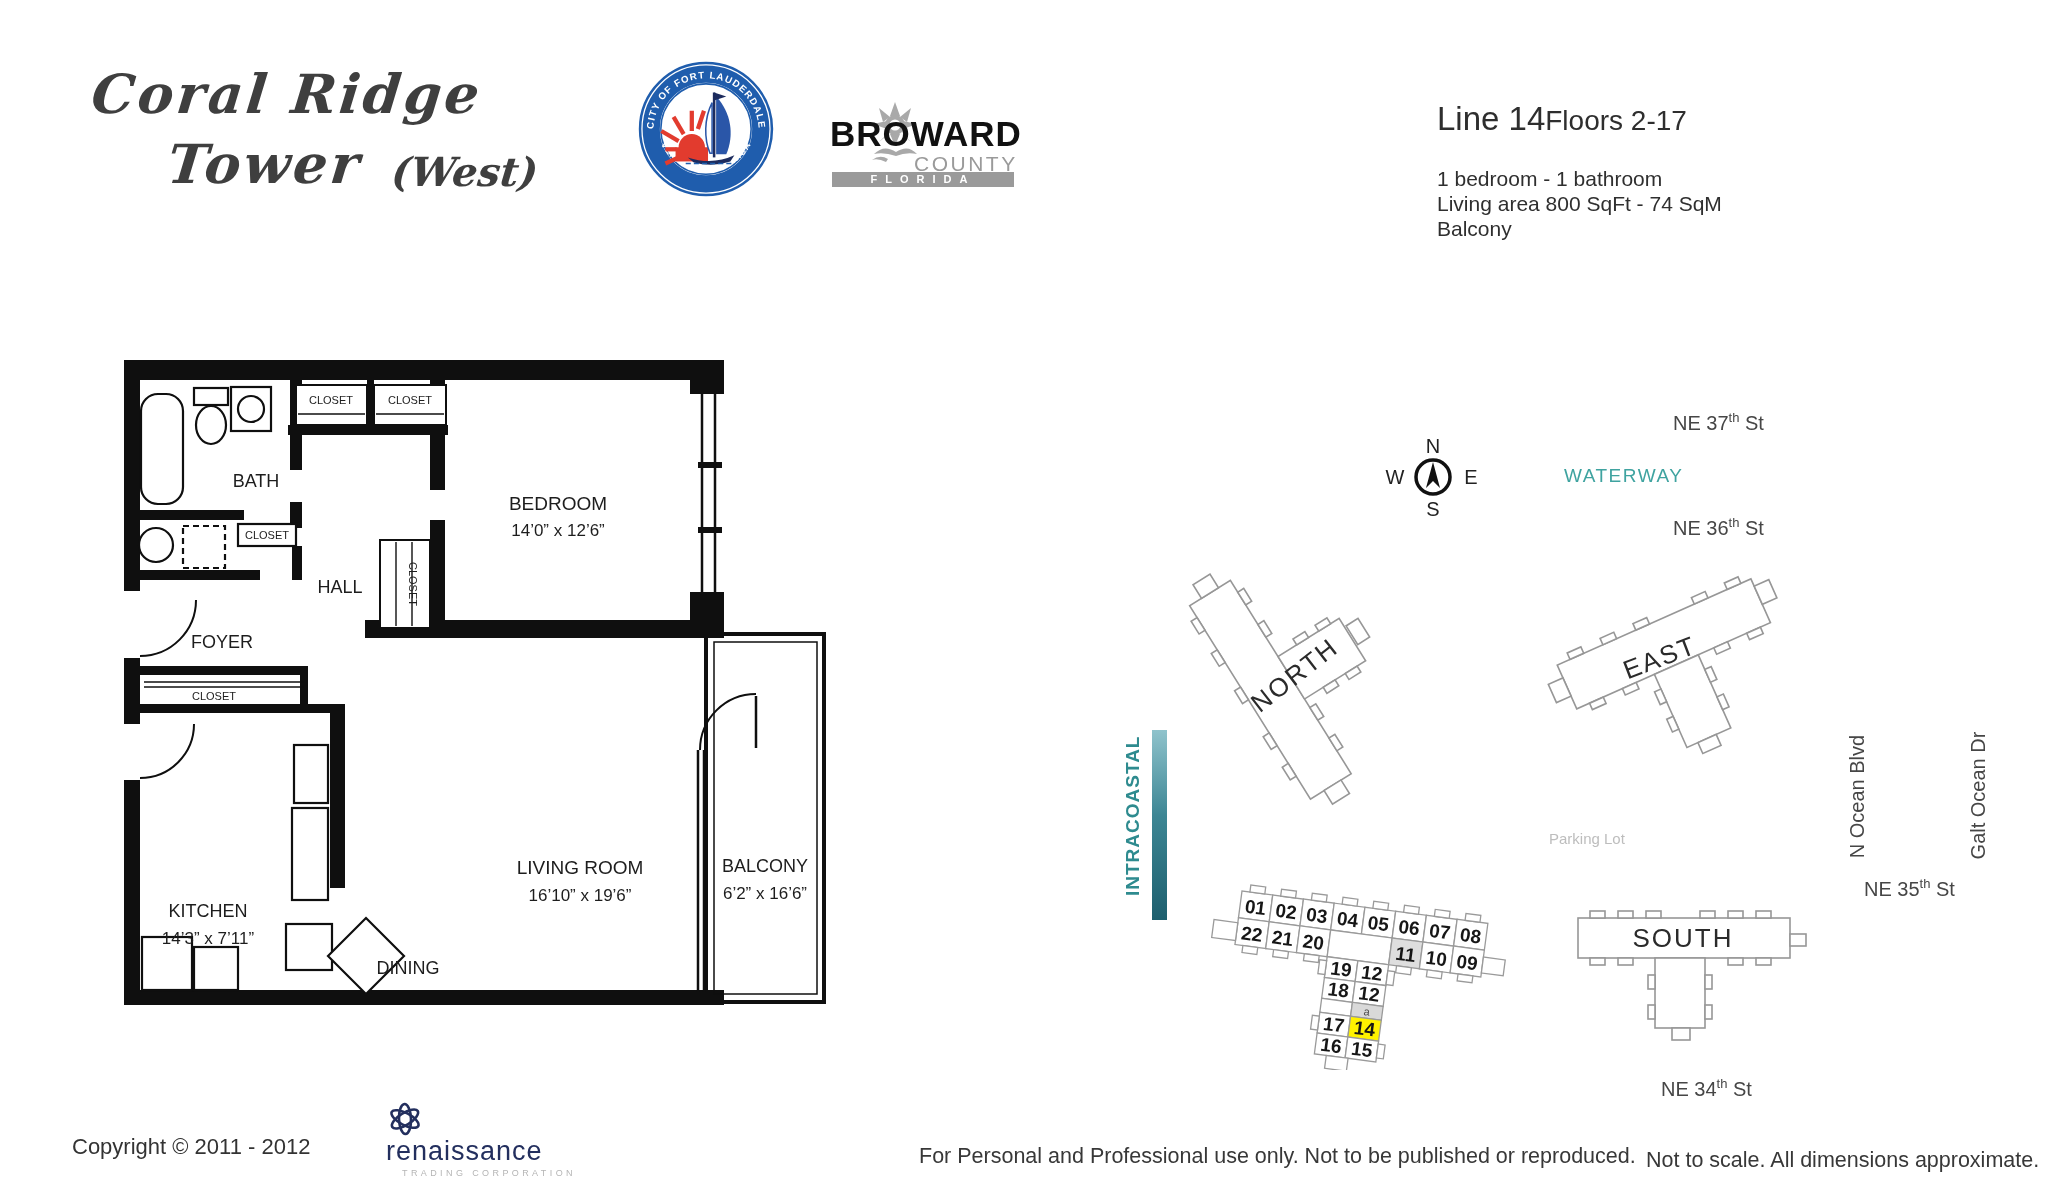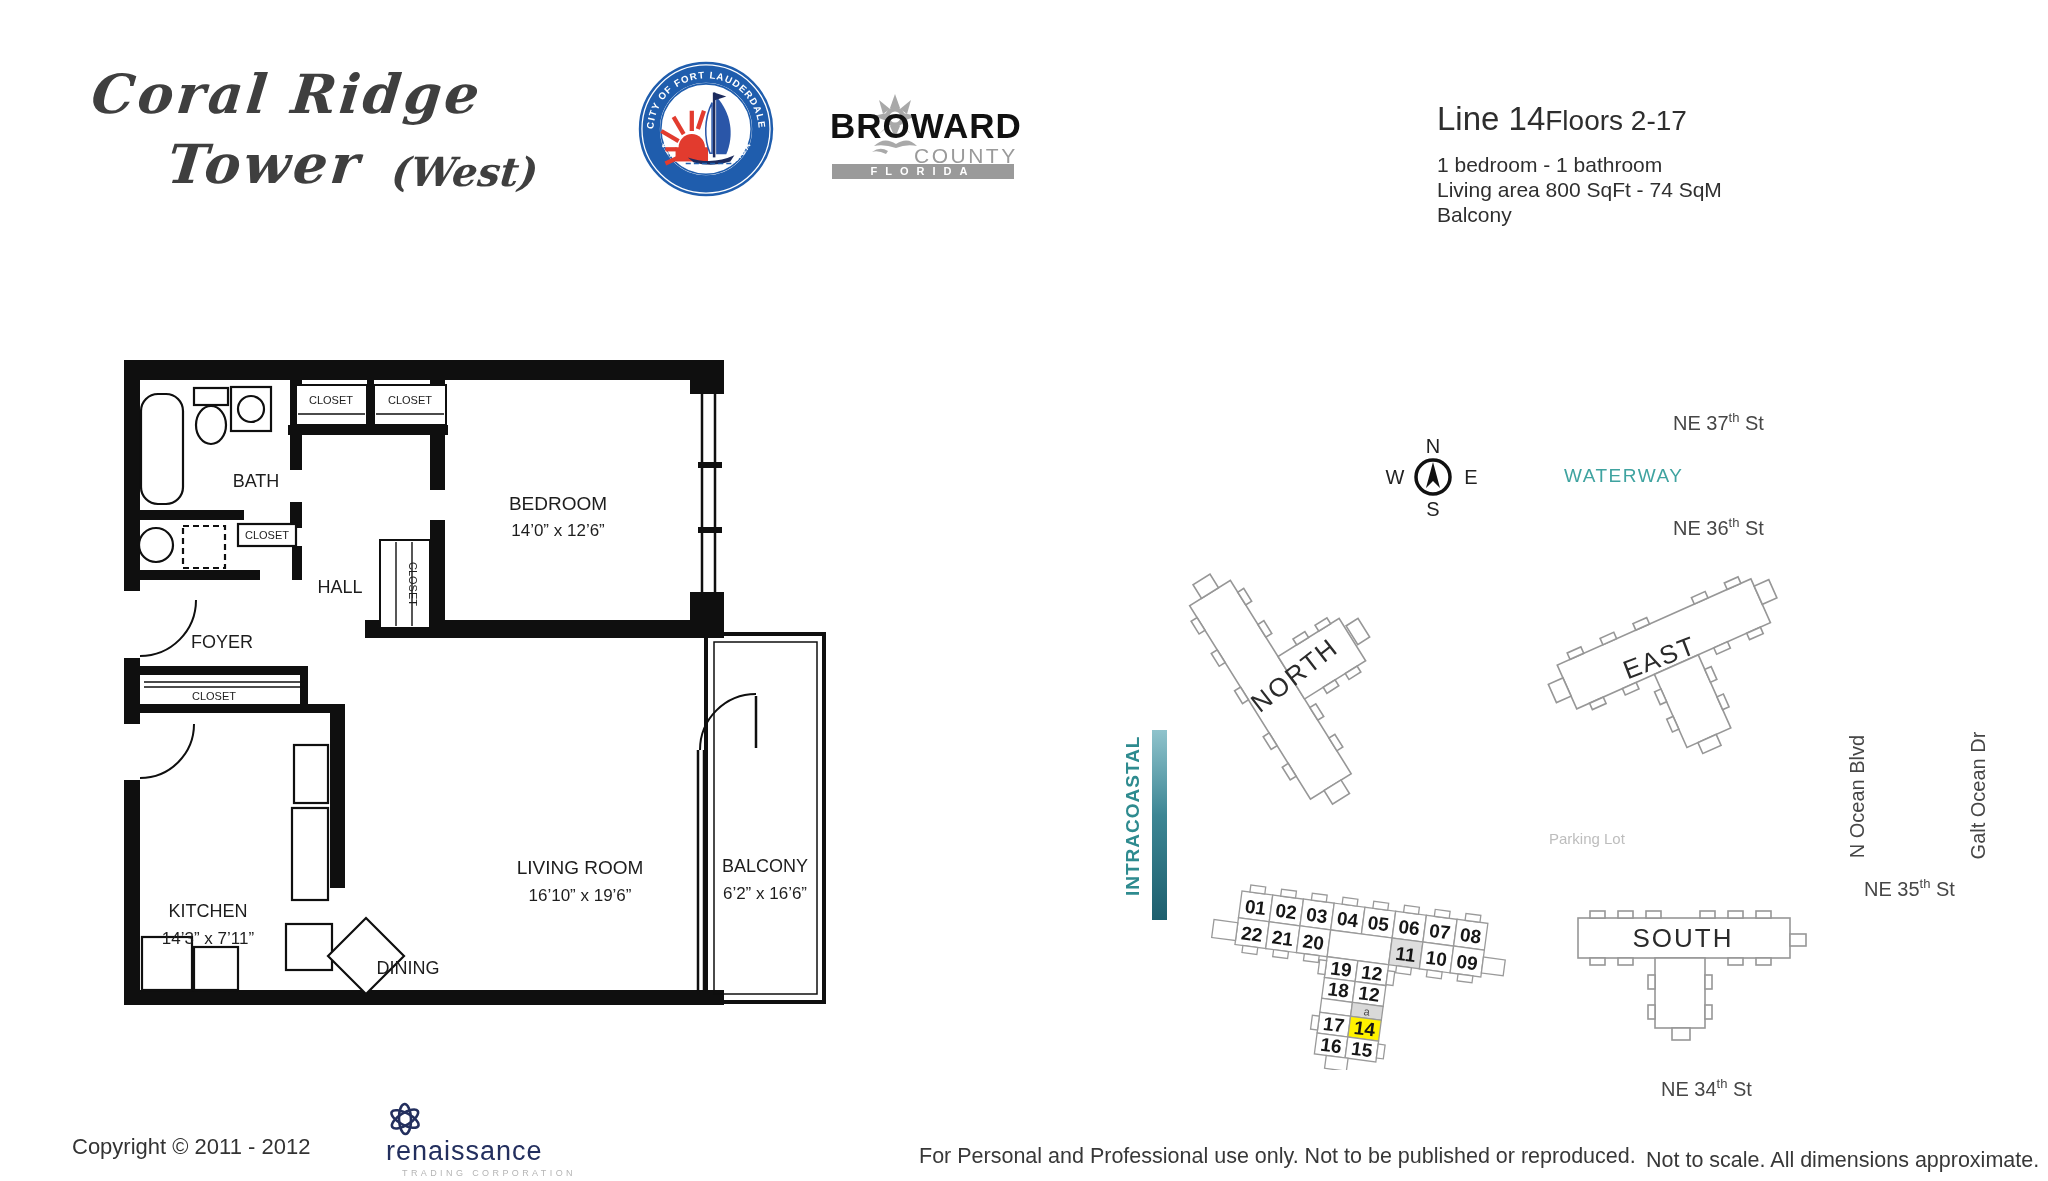--- a/index.html
+++ b/index.html
@@ -7,23 +7,23 @@
         font-family:"Liberation Sans",sans-serif;color:#3a3a3a;}
   .abs{position:absolute;}
   
   .title-script{font-family:"DejaVu Serif",serif;font-style:italic;font-weight:bold;color:#3f3f3f;}
   .t1{left:92px;top:62px;font-size:54px;letter-spacing:3px;transform:skewX(-6deg);}
   .t2{left:168px;top:132px;font-size:54px;letter-spacing:3px;transform:skewX(-6deg);}
   .t3{left:392px;top:148px;font-size:40px;transform:skewX(-6deg);}
   .unit-info{left:1437px;top:100px;}
   .unit-line{font-size:33px;color:#2e2e2e;}
   .unit-floors{font-size:28px;color:#2e2e2e;}
-  .unit-rows{margin-top:14px;font-size:21px;line-height:25px;color:#2f2f2f;}
+  .unit-rows{margin-top:28px;font-size:21px;line-height:25px;color:#2f2f2f;}
   
-  .broward{left:830px;top:100px;width:200px;height:90px;}
+  .broward{left:830px;top:108px;width:200px;height:90px;}
   .brow-name{position:absolute;left:0;top:6px;font-size:35px;font-weight:bold;color:#111;letter-spacing:1px;}
   .brow-county{position:absolute;left:84px;top:44px;font-size:21px;color:#9a9a9a;letter-spacing:2.5px;}
   .brow-bar{position:absolute;left:2px;top:64px;width:182px;height:15px;background:#9a9a9a;
             color:#fff;font-size:11px;font-weight:bold;letter-spacing:8px;text-align:center;line-height:15px;}
   
   .fp{left:118px;top:352px;width:770px;height:660px;}
   .fp text{font-family:"Liberation Sans",sans-serif;fill:#1d1d1d;}
   .room-lbl{font-size:18px;}
   .room-lbl-lg{font-size:19px;}
   .dim-lbl{font-size:17px;}

